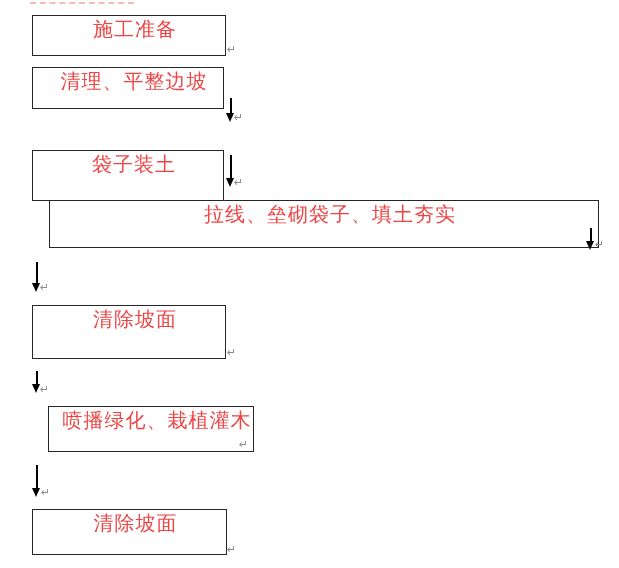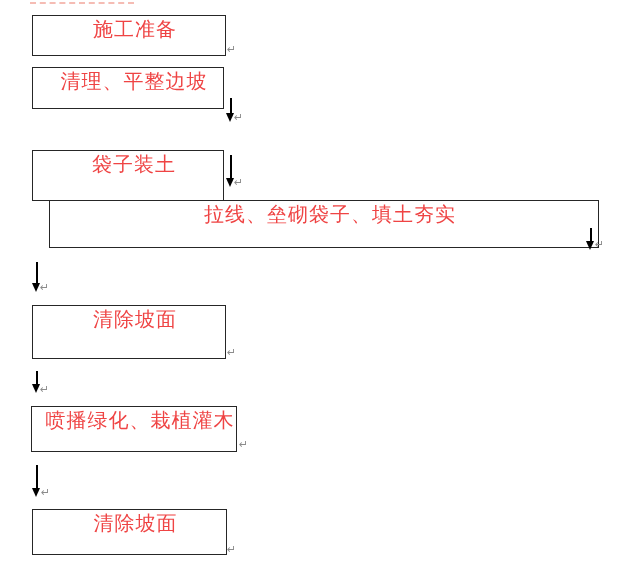--- a/index.html
+++ b/index.html
@@ -37,21 +37,21 @@
     font-size: 20px;
     letter-spacing: 1px;
     white-space: nowrap;
     padding-left: 12px;
   }
   .box1 { left: 32px; top: 15px;  width: 194px; height: 41px; }
   .box2 { left: 32px; top: 67px;  width: 192px; height: 42px; }
   .box3 { left: 32px; top: 134px; width: 192px; height: 51px; margin-top: 16px; }
   .box4 { left: 33px; top: 200px; width: 550px; height: 48px; margin-left: 16px; }
   .box5 { left: 32px; top: 305px; width: 194px; height: 54px; }
-  .box6 { left: 31px; top: 406px; width: 206px; height: 46px; }
+  .box6 { left: 48px; top: 406px; width: 206px; height: 46px; }
   .box7 { left: 32px; top: 509px; width: 195px; height: 46px; }
 
   
   .arrow {
     position: absolute;
     width: 9px;
   }
   .arrow .shaft {
     position: absolute;
     left: 50%; top: 0;

